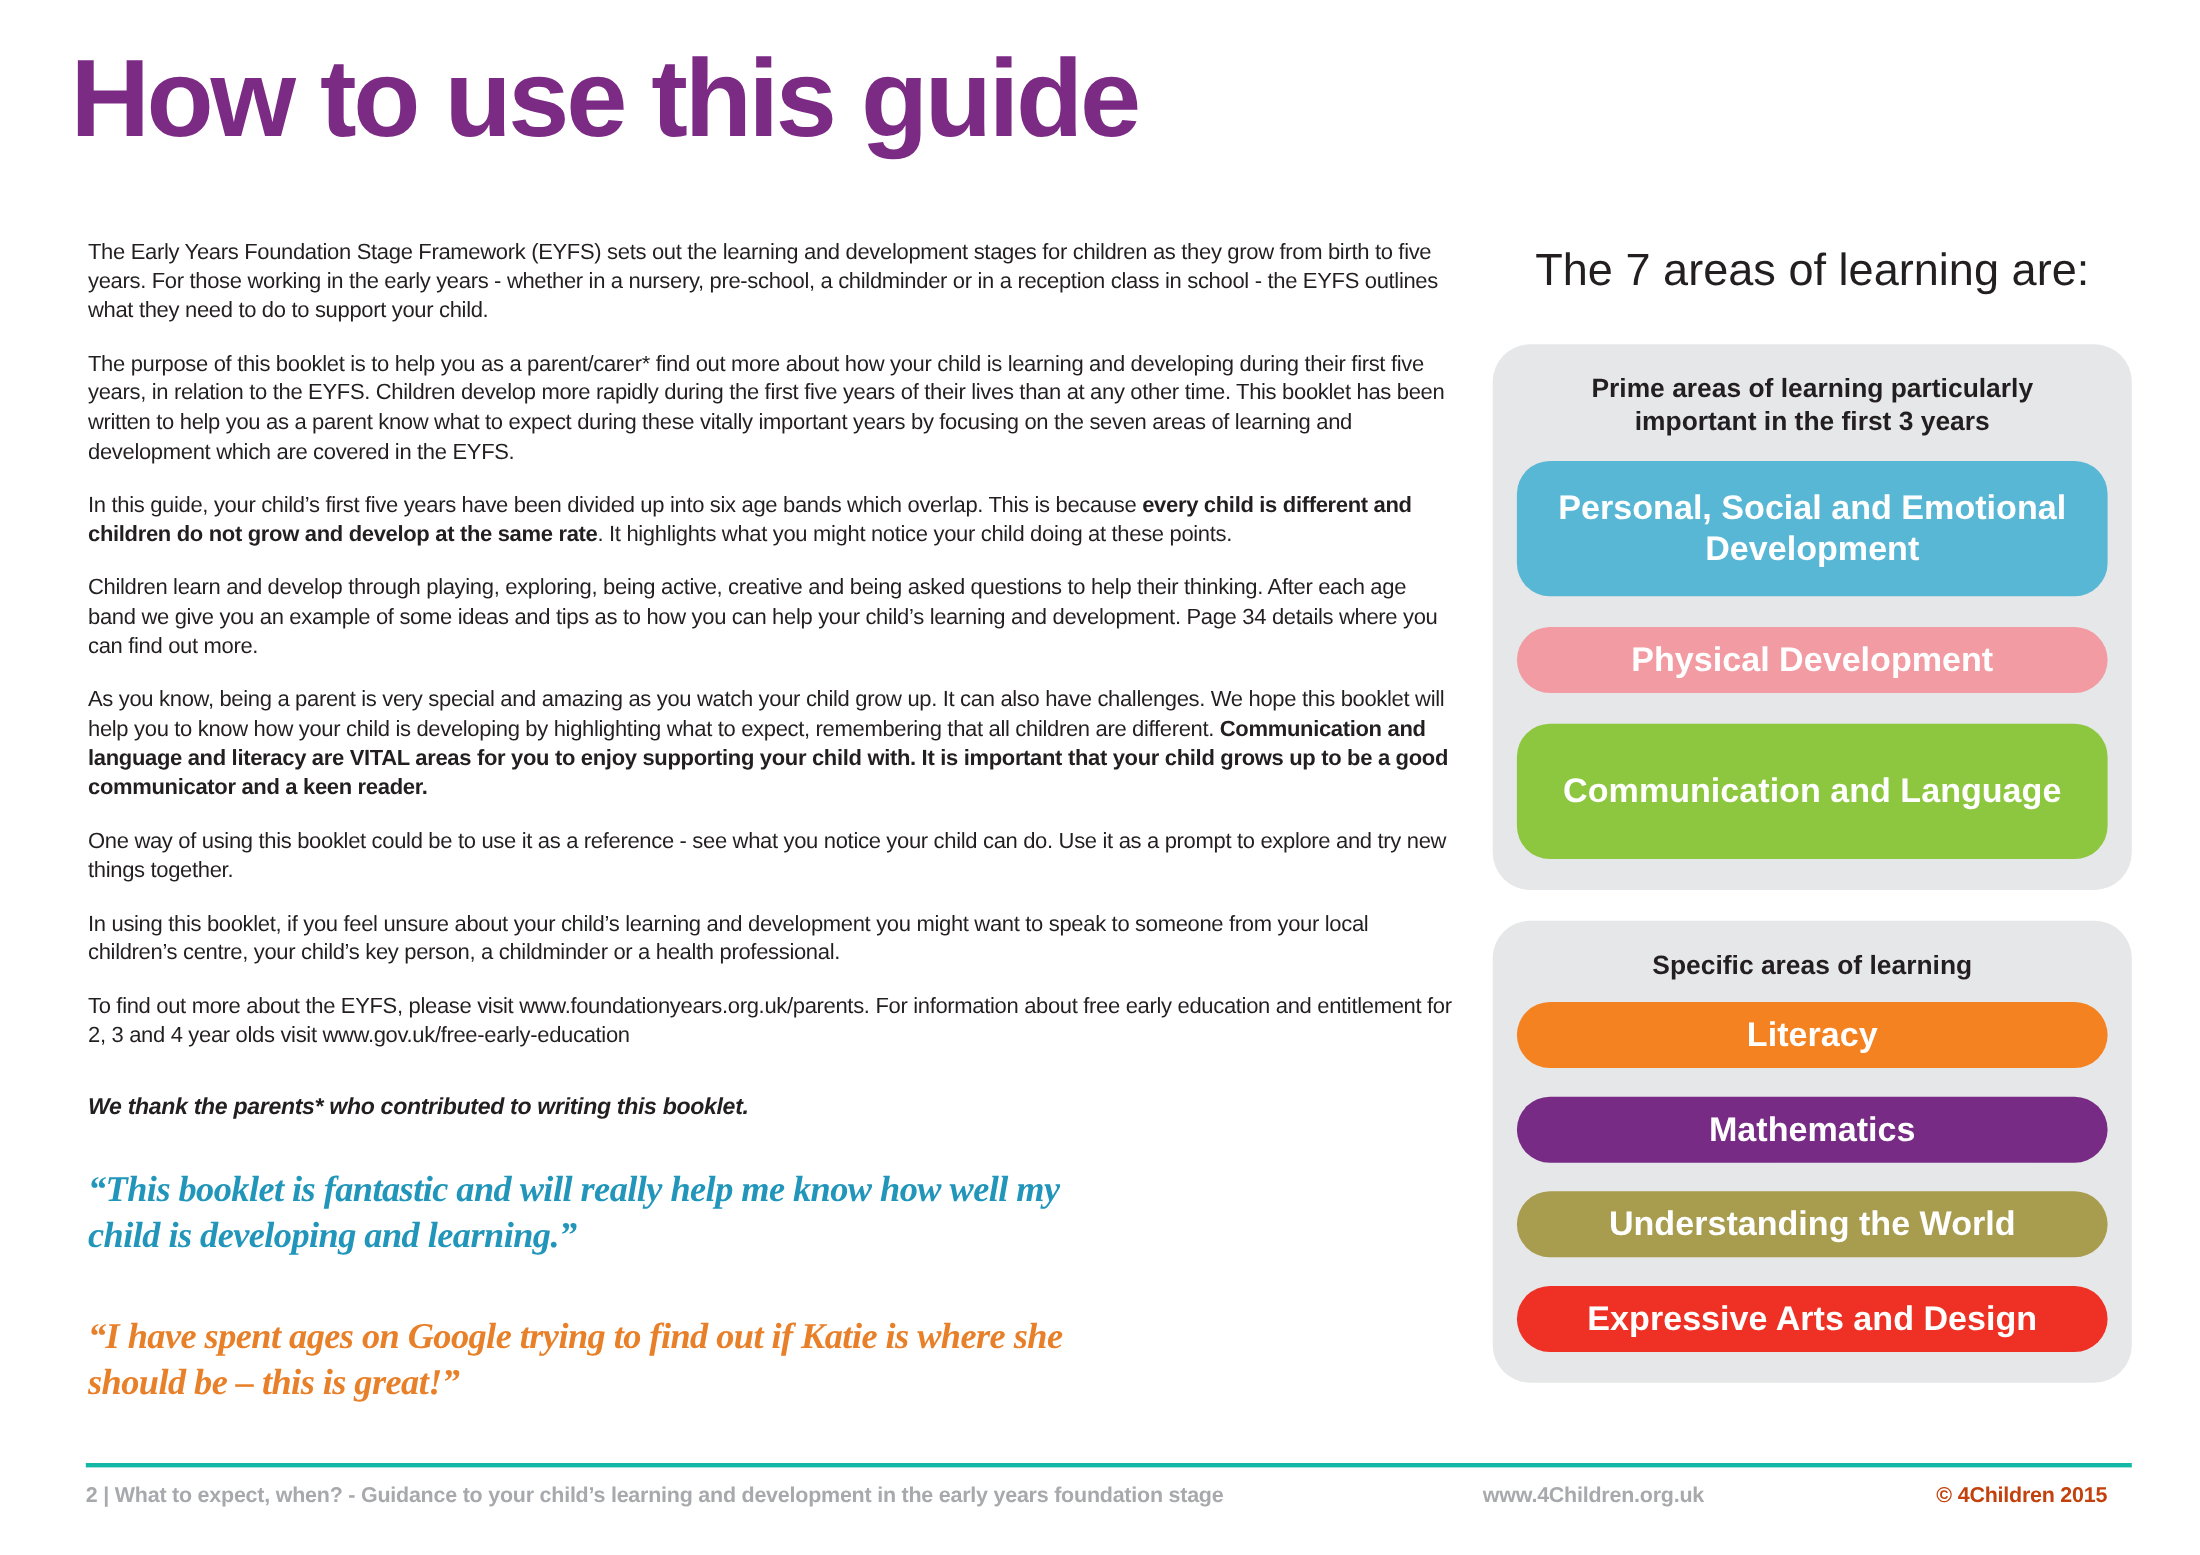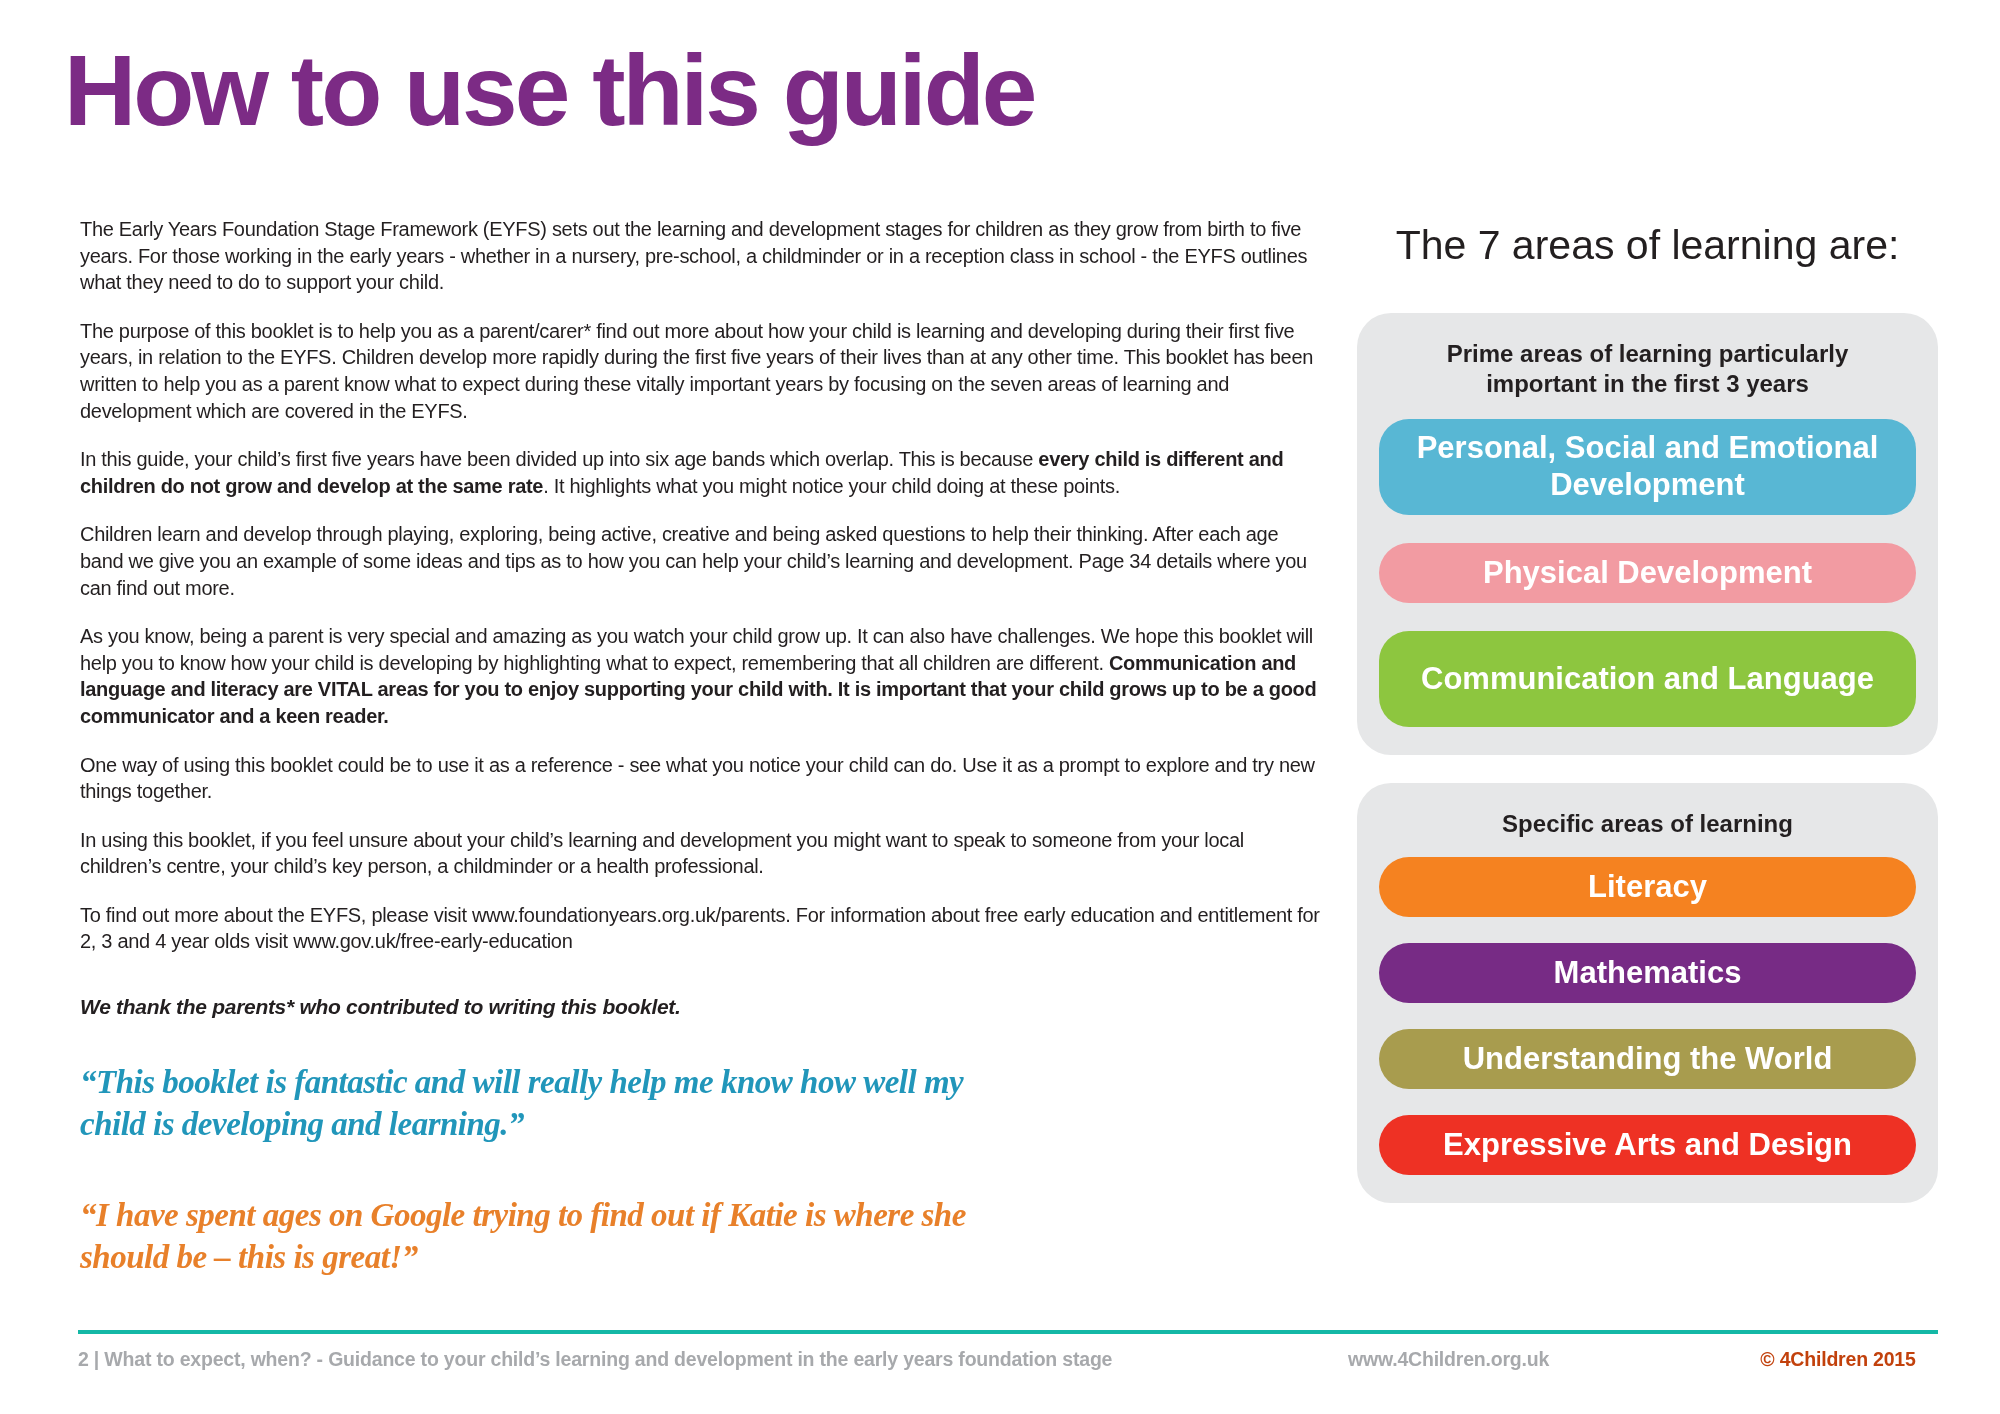--- a/index.html
+++ b/index.html
@@ -90,21 +90,21 @@
     color: #ffffff;
     font-weight: bold;
     font-size: 31px;
     line-height: 1.18;
     text-align: center;
     display: flex;
     align-items: center;
     justify-content: center;
     padding: 0 20px;
   }
-  .pill-2line { height: 96px; border-radius: 30px; }
+  .pill-2line { height: 123px; border-radius: 30px; }
   .pill-1line { height: 60px; }
   .panel-prime .pill + .pill { margin-top: 28px; }
   .panel-specific .pill + .pill { margin-top: 26px; }
 
   .footer {
     position: absolute;
     left: 78px;
     right: 62px;
     top: 1330px;
     border-top: 4px solid #14b8a6;

